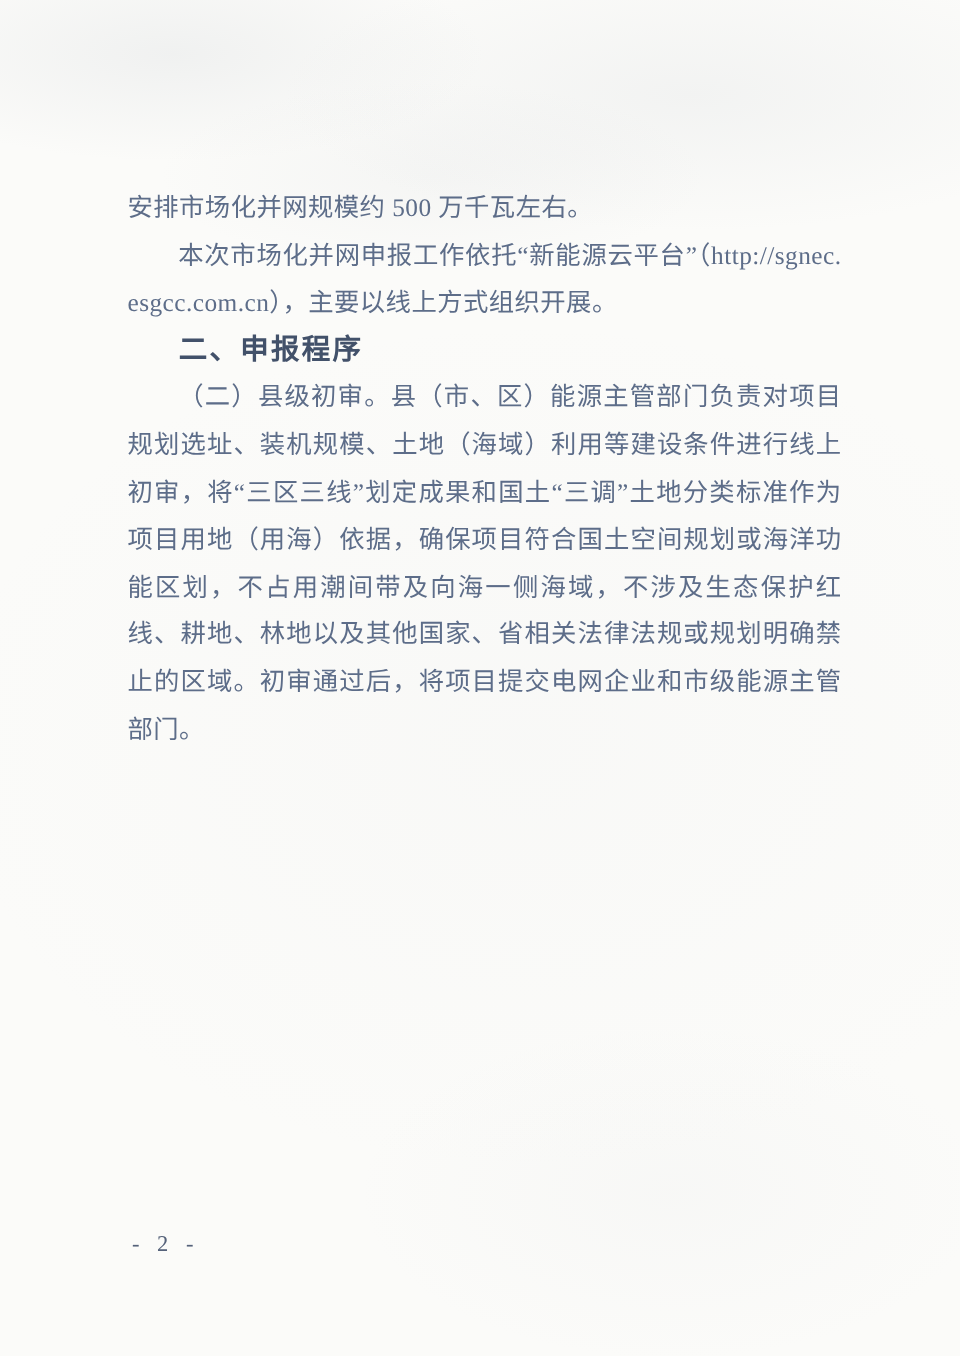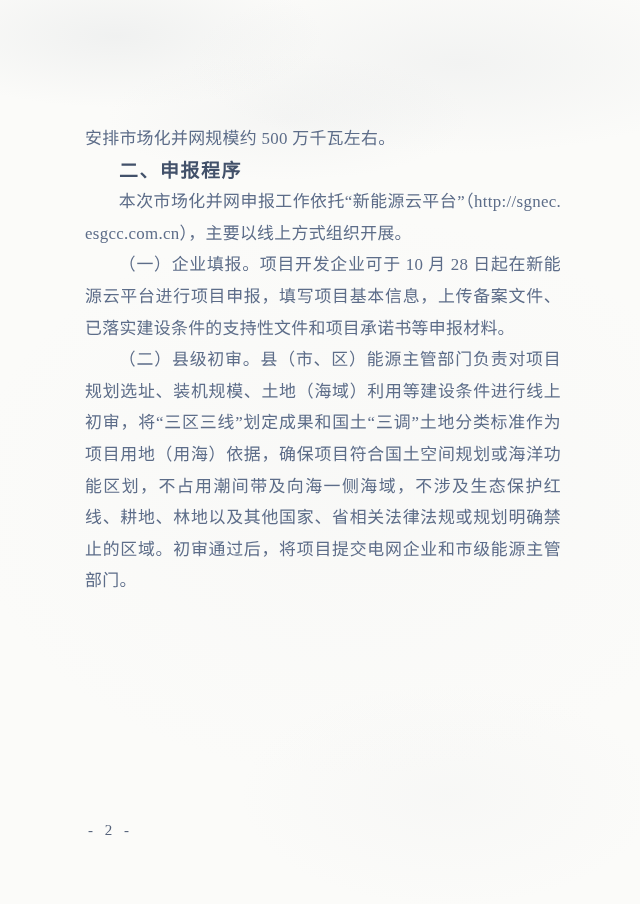--- a/index.html
+++ b/index.html
@@ -60,19 +60,18 @@
     letter-spacing: 4px;
     color: #55627a;
   }
 </style>
 </head>
 <body>
 
 <div class="page">
   <div class="text-block">
     <p class="para no-indent">安排市场化并网规模约 500 万千瓦左右。</p>
+    <p class="para breakable">本次市场化并网申报工作依托“新能源云平台”（http://sgnec.esgcc.com.cn），主要以线上方式组织开展。</p>
     <p class="para heading">二、申报程序</p>
-    <p class="para breakable">本次市场化并网申报工作依托“新能源云平台”（http://sgnec.esgcc.com.cn），主要以线上方式组织开展。</p>
-    <p class="para">（一）企业填报。项目开发企业可于 10 月 28 日起在新能源云平台进行项目申报，填写项目基本信息，上传备案文件、已落实建设条件的支持性文件和项目承诺书等申报材料。</p>
     <p class="para">（二）县级初审。县（市、区）能源主管部门负责对项目规划选址、装机规模、土地（海域）利用等建设条件进行线上初审，将“三区三线”划定成果和国土“三调”土地分类标准作为项目用地（用海）依据，确保项目符合国土空间规划或海洋功能区划，不占用潮间带及向海一侧海域，不涉及生态保护红线、耕地、林地以及其他国家、省相关法律法规或规划明确禁止的区域。初审通过后，将项目提交电网企业和市级能源主管部门。</p>
   </div>
   <div class="page-number">- 2 -</div>
 </div>
 
 </body></html>

